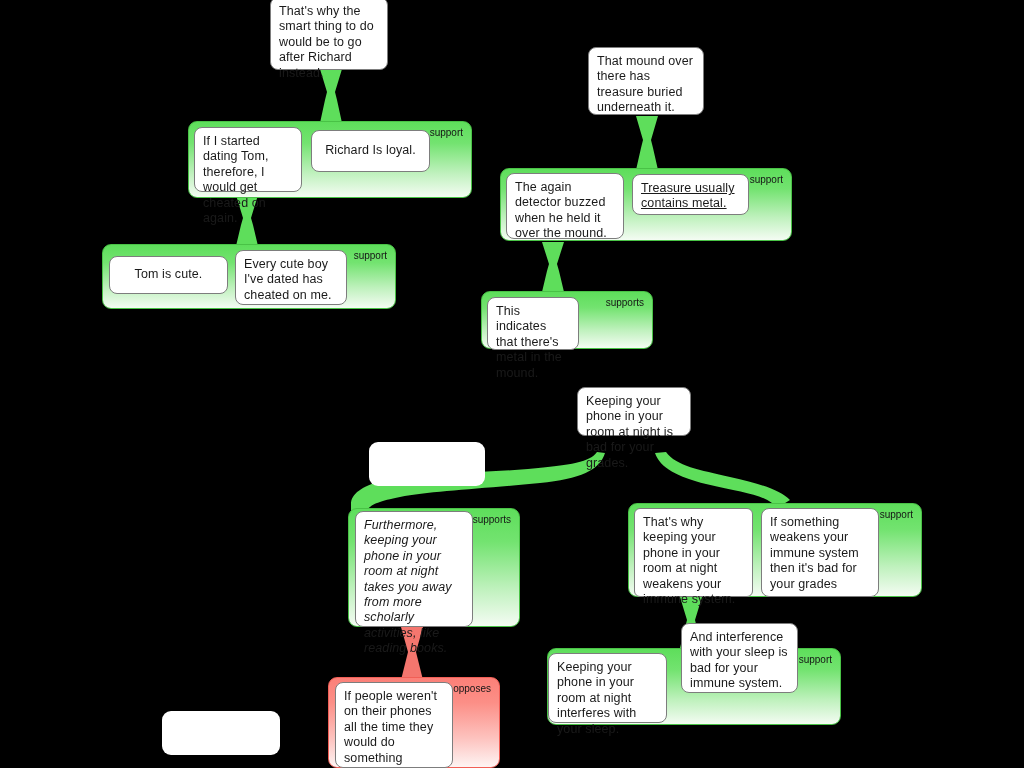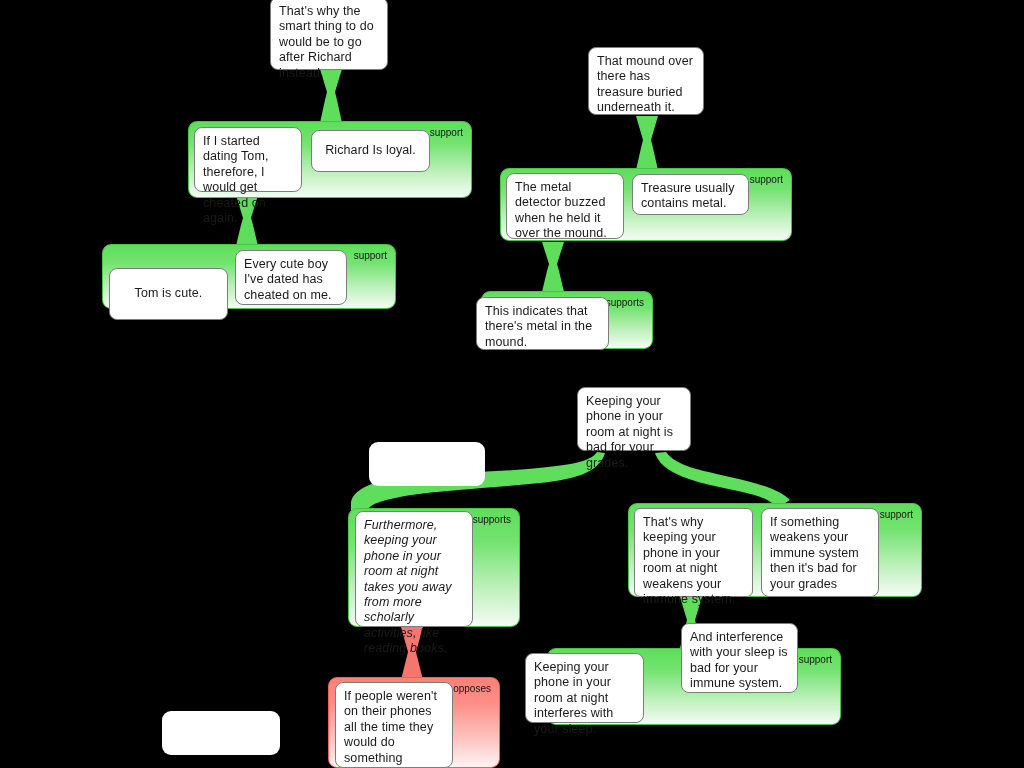--- a/index.html
+++ b/index.html
@@ -123,37 +123,37 @@
 
   <div class="group support" style="left:188px; top:121px; width:284px; height:77px;">
     <span class="group-label">support</span>
   </div>
   <div class="card" style="left:194px; top:127px; width:108px; height:65px;">If I started dating Tom, therefore, I would get cheated on again.</div>
   <div class="card centered" style="left:311px; top:130px; width:119px; height:42px;">Richard Is loyal.</div>
 
   <div class="group support" style="left:102px; top:244px; width:294px; height:65px;">
     <span class="group-label">support</span>
   </div>
-  <div class="card centered" style="left:109px; top:256px; width:119px; height:52px;margin-top:12px;">Tom is cute.</div>
+  <div class="card centered" style="left:109px; top:256px; width:119px; height:38px;">Tom is cute.</div>
   <div class="card" style="left:235px; top:250px; width:112px; height:55px;">Every cute boy I've dated has cheated on me.</div>
 
   <div class="card root" style="left:588px; top:47px; width:116px; height:68px;">That mound over there has treasure buried underneath it.</div>
 
   <div class="group support" style="left:500px; top:168px; width:292px; height:73px;">
     <span class="group-label">support</span>
   </div>
-  <div class="card" style="left:506px; top:173px; width:118px; height:66px;">The metal detector buzzed when he held it over the mound.</div>
-  <div class="card" style="left:632px; top:174px; width:117px; height:41px;">Treasure usually contains metal.</div>
+  <div class="card" style="left:506px; top:173px; width:118px; height:66px;">The again detector buzzed when he held it over the mound.</div>
+  <div class="card" style="left:632px; top:174px; width:117px; height:41px;text-decoration:underline;">Treasure usually contains metal.</div>
 
   <div class="group support" style="left:481px; top:291px; width:172px; height:58px;">
     <span class="group-label">supports</span>
   </div>
-  <div class="card" style="left:476px; top:297px; width:133px; height:53px;">This indicates that there's metal in the mound.</div>
+  <div class="card" style="left:487px; top:297px; width:92px; height:53px;">This indicates that there's metal in the mound.</div>
 
-  <div class="card root" style="left:577px; top:387px; width:114px; height:64px;">Keeping your phone in your room at night is bad for your grades.</div>
+  <div class="card root" style="left:577px; top:387px; width:114px; height:49px;">Keeping your phone in your room at night is bad for your grades.</div>
 
   <div class="card blank" style="left:369px; top:442px; width:116px; height:44px;"></div>
 
   <div class="group support" style="left:348px; top:508px; width:172px; height:119px;">
     <span class="group-label">supports</span>
   </div>
   <div class="card" style="left:355px; top:511px; width:118px; height:116px;font-style:italic;">Furthermore, keeping your phone in your room at night takes you away from more scholarly activities, like reading books.</div>
 
   <div class="group oppose" style="left:328px; top:677px; width:172px; height:91px;">
     <span class="group-label">opposes</span>
@@ -162,18 +162,18 @@
 
   <div class="group support" style="left:628px; top:503px; width:294px; height:94px;">
     <span class="group-label">support</span>
   </div>
   <div class="card" style="left:634px; top:508px; width:119px; height:89px;border-radius:6px;">That's why keeping your phone in your room at night weakens your immune system.</div>
   <div class="card" style="left:761px; top:508px; width:118px; height:89px;">If something weakens your immune system then it's bad for your grades</div>
 
   <div class="group support" style="left:547px; top:648px; width:294px; height:77px;">
     <span class="group-label">support</span>
   </div>
-  <div class="card" style="left:525px; top:653px; width:119px; height:70px;">Keeping your phone in your room at night interferes with your sleep.</div>
+  <div class="card" style="left:548px; top:653px; width:119px; height:70px;">Keeping your phone in your room at night interferes with your sleep.</div>
   <div class="card" style="left:681px; top:623px; width:117px; height:70px;">And interference with your sleep is bad for your immune system.</div>
 
   <div class="card blank" style="left:162px; top:711px; width:118px; height:44px;"></div>
 
 </div>
 
 </body></html>

